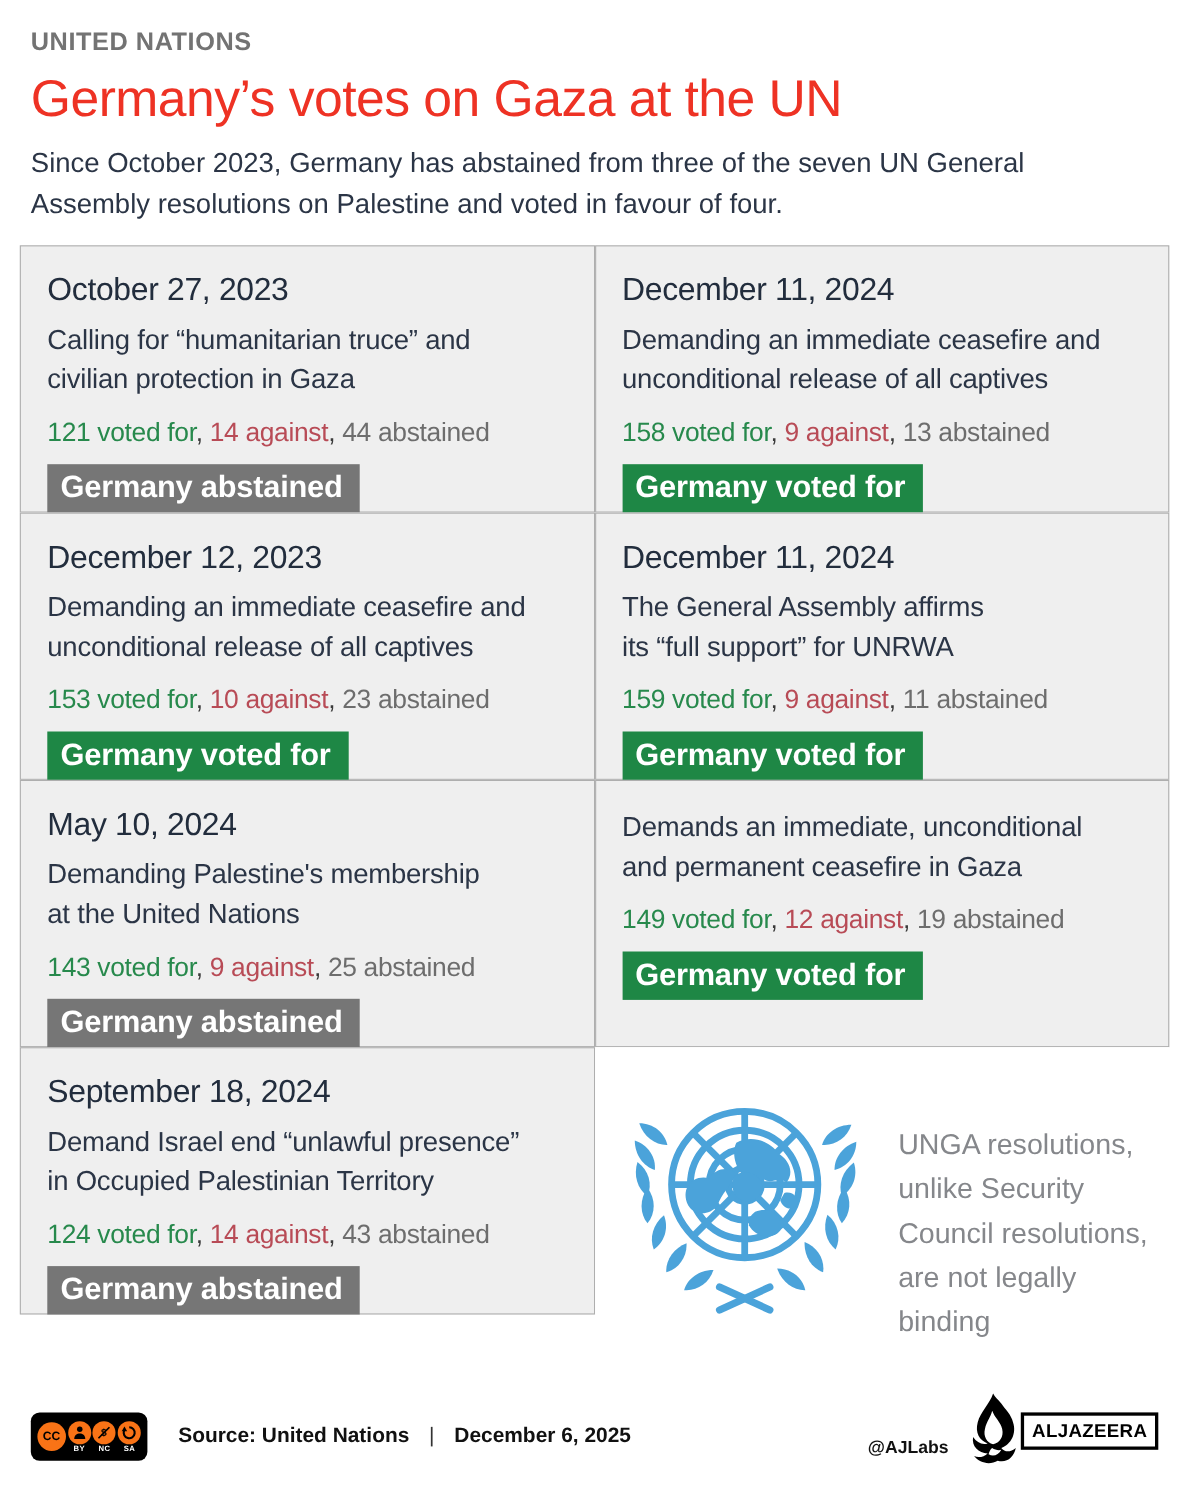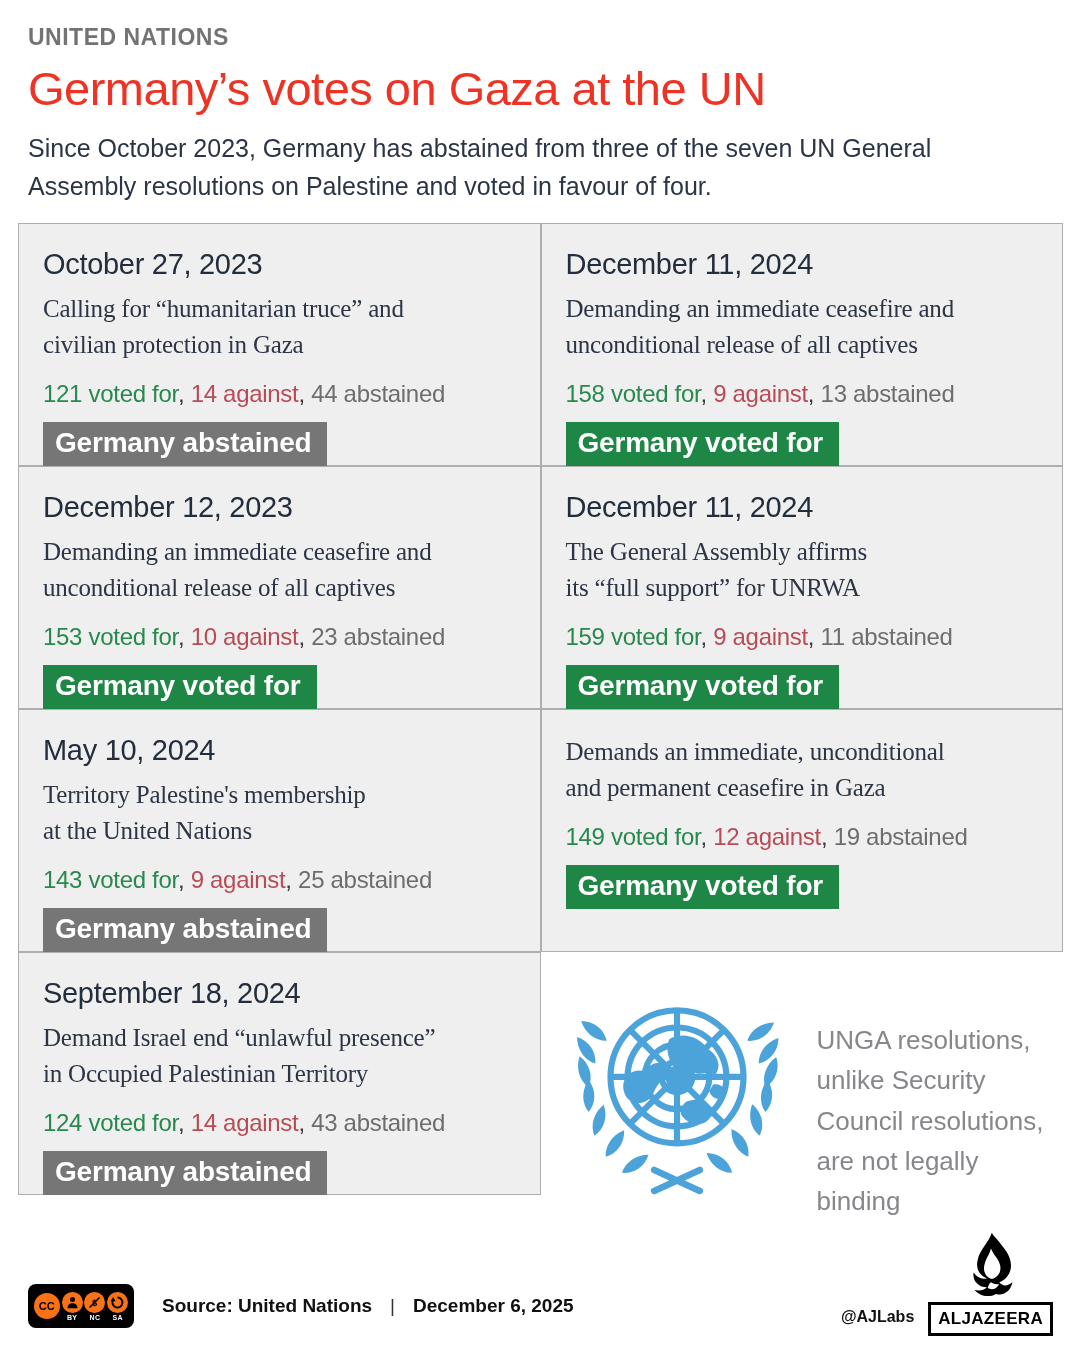--- a/index.html
+++ b/index.html
@@ -16,21 +16,21 @@
   .grid{
     margin:18px 18px 0 18px;
     display:grid;grid-template-columns:1fr 1fr;grid-auto-rows:243px;gap:0;
   }
   .cell{
     background:#efefef;border:1px solid #aeaeae;
     padding:24px 24px 0 24px;box-sizing:border-box;
   }
   .cell-plain{background:#ffffff;border:none;padding:26px 0 0 22px;display:flex;align-items:flex-start;}
   .card-date{font-size:29px;font-weight:400;color:#222d3d;margin:0 0 10px 0;letter-spacing:-.3px;}
-  .card-desc{font-size:25px;font-weight:500;color:#2b3546;margin:0;line-height:1.45;white-space:pre-line;letter-spacing:-.2px;font-family:Liberation Serif, serif;}
+  .card-desc{font-size:25px;font-weight:500;color:#2b3546;margin:0;line-height:1.45;white-space:pre-line;letter-spacing:-.2px;}
   .card-votes{font-size:24px;font-weight:500;margin:16px 0 0 0;letter-spacing:-.3px;}
   .v-for{color:#27894c;}
   .v-against{color:#b84b56;}
   .v-abst{color:#6d6d6d;}
   .v-sep{color:#3a3a3a;white-space:pre;}
   .badge{
     display:inline-block;margin-top:14px;padding:5px 16px 7px 12px;
     color:#ffffff;font-size:28px;font-weight:800;letter-spacing:-.2px;
   }
   .badge-abstained{background:#767676;}
@@ -51,21 +51,21 @@
   }
   .cc-col{display:flex;flex-direction:column;align-items:center;}
   .cc-circle{width:21px;height:21px;border-radius:50%;background:#f97316;display:flex;align-items:center;justify-content:center;}
   .cc-circle-big{width:26px;height:26px;}
   .cc-cc{font-size:11px;font-weight:800;color:#000;}
   .cc-label{font-size:7px;font-weight:700;color:#fff;margin-top:1px;letter-spacing:.3px;}
   .source-line{margin-left:28px;font-size:19px;font-weight:700;color:#111;}
   .source-sep{margin:0 18px;font-weight:400;color:#333;}
   .footer-right{display:flex;align-items:flex-end;}
   .ajlabs{font-size:16px;font-weight:700;color:#111;margin:0 14px 10px 0;}
-  .aj-col{display:flex;flex-direction:column;align-items:center;justify-content:space-between;}
+  .aj-col{display:flex;align-items:center;justify-content:space-between;}
   .aj-flame{width:52px;height:66px;margin-bottom:4px;}
   .aj-box{border:3px solid #000;padding:4px 7px;font-size:17px;font-weight:800;letter-spacing:.3px;color:#000;}
 </style>
 </head>
 <body>
 
 <div class="header">
   <p class="kicker">UNITED NATIONS</p>
   <h1 class="title">Germany’s votes on Gaza at the UN</h1>
   <p class="subtitle">Since October 2023, Germany has abstained from three of the seven UN General
@@ -101,21 +101,21 @@
   <div class="cell">
     <h3 class="card-date">December 11, 2024</h3>
     <p class="card-desc">The General Assembly affirms
 its “full support” for UNRWA</p>
     <p class="card-votes"><span class="v-for">159 voted for</span><span class="v-sep">, </span><span class="v-against">9 against</span><span class="v-sep">, </span><span class="v-abst">11 abstained</span></p>
     <div class="badge badge-for">Germany voted for</div>
   </div>
 
   <div class="cell">
     <h3 class="card-date">May 10, 2024</h3>
-    <p class="card-desc">Territory Palestine's membership
+    <p class="card-desc">Demanding Palestine's membership
 at the United Nations</p>
     <p class="card-votes"><span class="v-for">143 voted for</span><span class="v-sep">, </span><span class="v-against">9 against</span><span class="v-sep">, </span><span class="v-abst">25 abstained</span></p>
     <div class="badge badge-abstained">Germany abstained</div>
   </div>
 
   <div class="cell">
     <p class="card-desc">Demands an immediate, unconditional
 and permanent ceasefire in Gaza</p>
     <p class="card-votes"><span class="v-for">149 voted for</span><span class="v-sep">, </span><span class="v-against">12 against</span><span class="v-sep">, </span><span class="v-abst">19 abstained</span></p>
     <div class="badge badge-for">Germany voted for</div>

